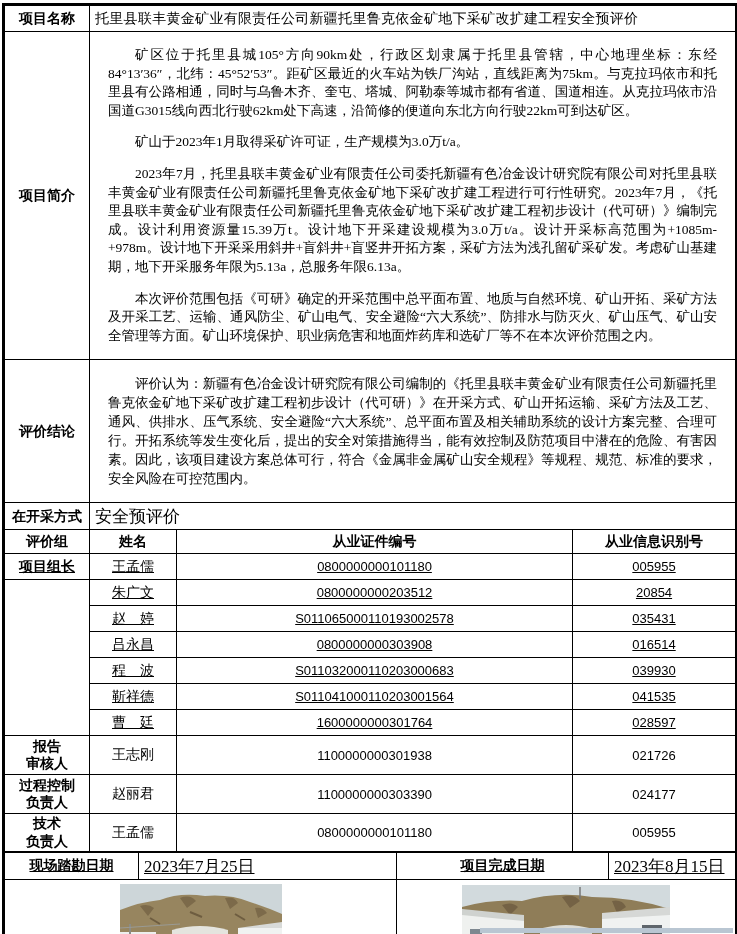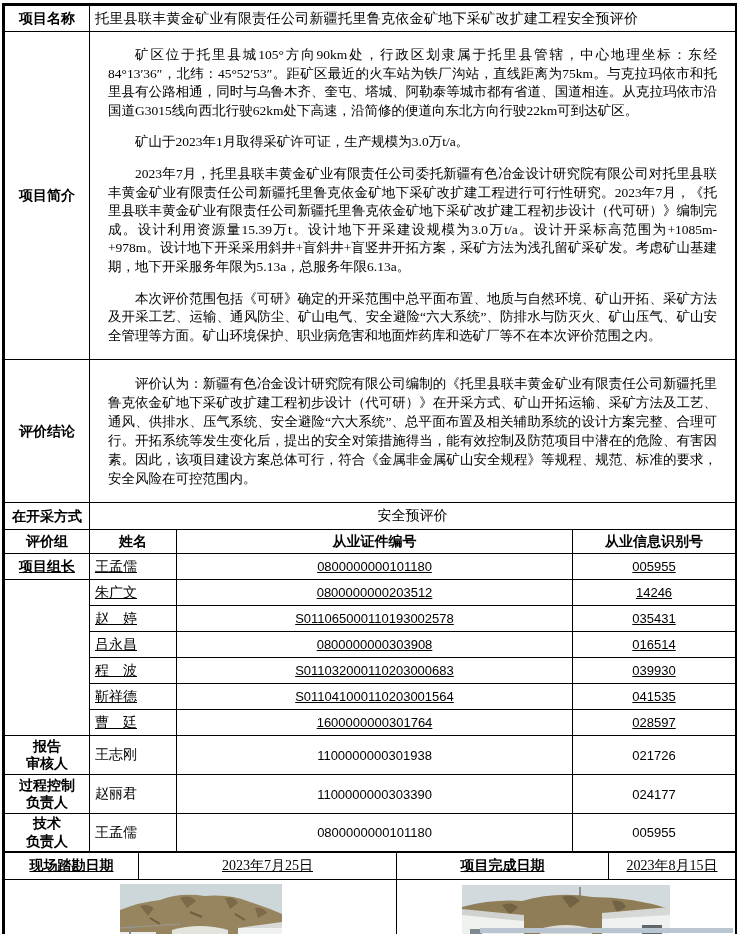--- a/index.html
+++ b/index.html
@@ -4,23 +4,23 @@
 <style>
   html,body{margin:0;padding:0;background:#ffffff;}
   body{width:737px;height:934px;position:relative;font-family:"Liberation Serif","DejaVu Serif",serif;color:#000;}
   table.form{border-collapse:collapse;table-layout:fixed;width:733px;margin:3px 0 0 2px;border:3px solid #000;}
   td{border:1px solid #000;padding:0 5px;vertical-align:middle;overflow:hidden;}
   .lab{font-family:"Liberation Sans","DejaVu Sans",sans-serif;font-weight:bold;font-size:14px;text-align:center;padding:0 2px;line-height:1.25;}
   .title-val{font-size:14px;text-align:left;letter-spacing:.3px;}
   .paras{vertical-align:middle;padding:1px 5px;}
   .paras p{margin:13px;font-size:13.5px;line-height:18.6px;text-align:justify;text-indent:2em;}
   .concl p{line-height:19px;}
-  .name-cell{font-size:14px;}
+  .name-cell{font-size:14px;text-align:center;}
   .num{font-family:"Liberation Sans","DejaVu Sans",sans-serif;font-size:13px;text-align:center;}
-  .date-val{font-size:14px;text-align:center;}
+  .date-val{font-size:17px;}
   .r-title{height:27px;}.r-intro{height:259px;}.r-concl{height:114px;}
   .r-type{height:27px;}.r-head{height:24px;}.r-member{height:26px;text-decoration:underline;}
   .r-role{height:39px;}.r-role3{height:38px;}
   .r-dates{height:28px;}.r-dates td{border-top:2px solid #000;text-decoration:underline;}
   .r-photos{height:159px;}
   .photo-cell{text-align:center;vertical-align:middle;padding:2px;}
   .photo-cell svg{display:inline-block;vertical-align:middle;}
   .role-l{display:block;}
   .shadow-strip{position:absolute;left:480px;bottom:1px;width:253px;height:5px;background:#b9c6d2;}
 </style>
@@ -76,21 +76,21 @@
   <tr class="r-member">
     <td class="lab">项目组长</td>
     <td class="name-cell" colspan="2">王孟儒</td>
     <td class="num" colspan="2">0800000000101180</td>
     <td class="num" colspan="2">005955</td>
   </tr>
   <tr class="r-member">
     <td rowspan="6"></td>
     <td class="name-cell" colspan="2">朱广文</td>
     <td class="num" colspan="2">0800000000203512</td>
-    <td class="num" colspan="2">14246</td>
+    <td class="num" colspan="2">20854</td>
   </tr>
   <tr class="r-member">
     <td class="name-cell" colspan="2">赵　婷</td>
     <td class="num" colspan="2">S011065000110193002578</td>
     <td class="num" colspan="2">035431</td>
   </tr>
   <tr class="r-member">
     <td class="name-cell" colspan="2">吕永昌</td>
     <td class="num" colspan="2">0800000000303908</td>
     <td class="num" colspan="2">016514</td>

